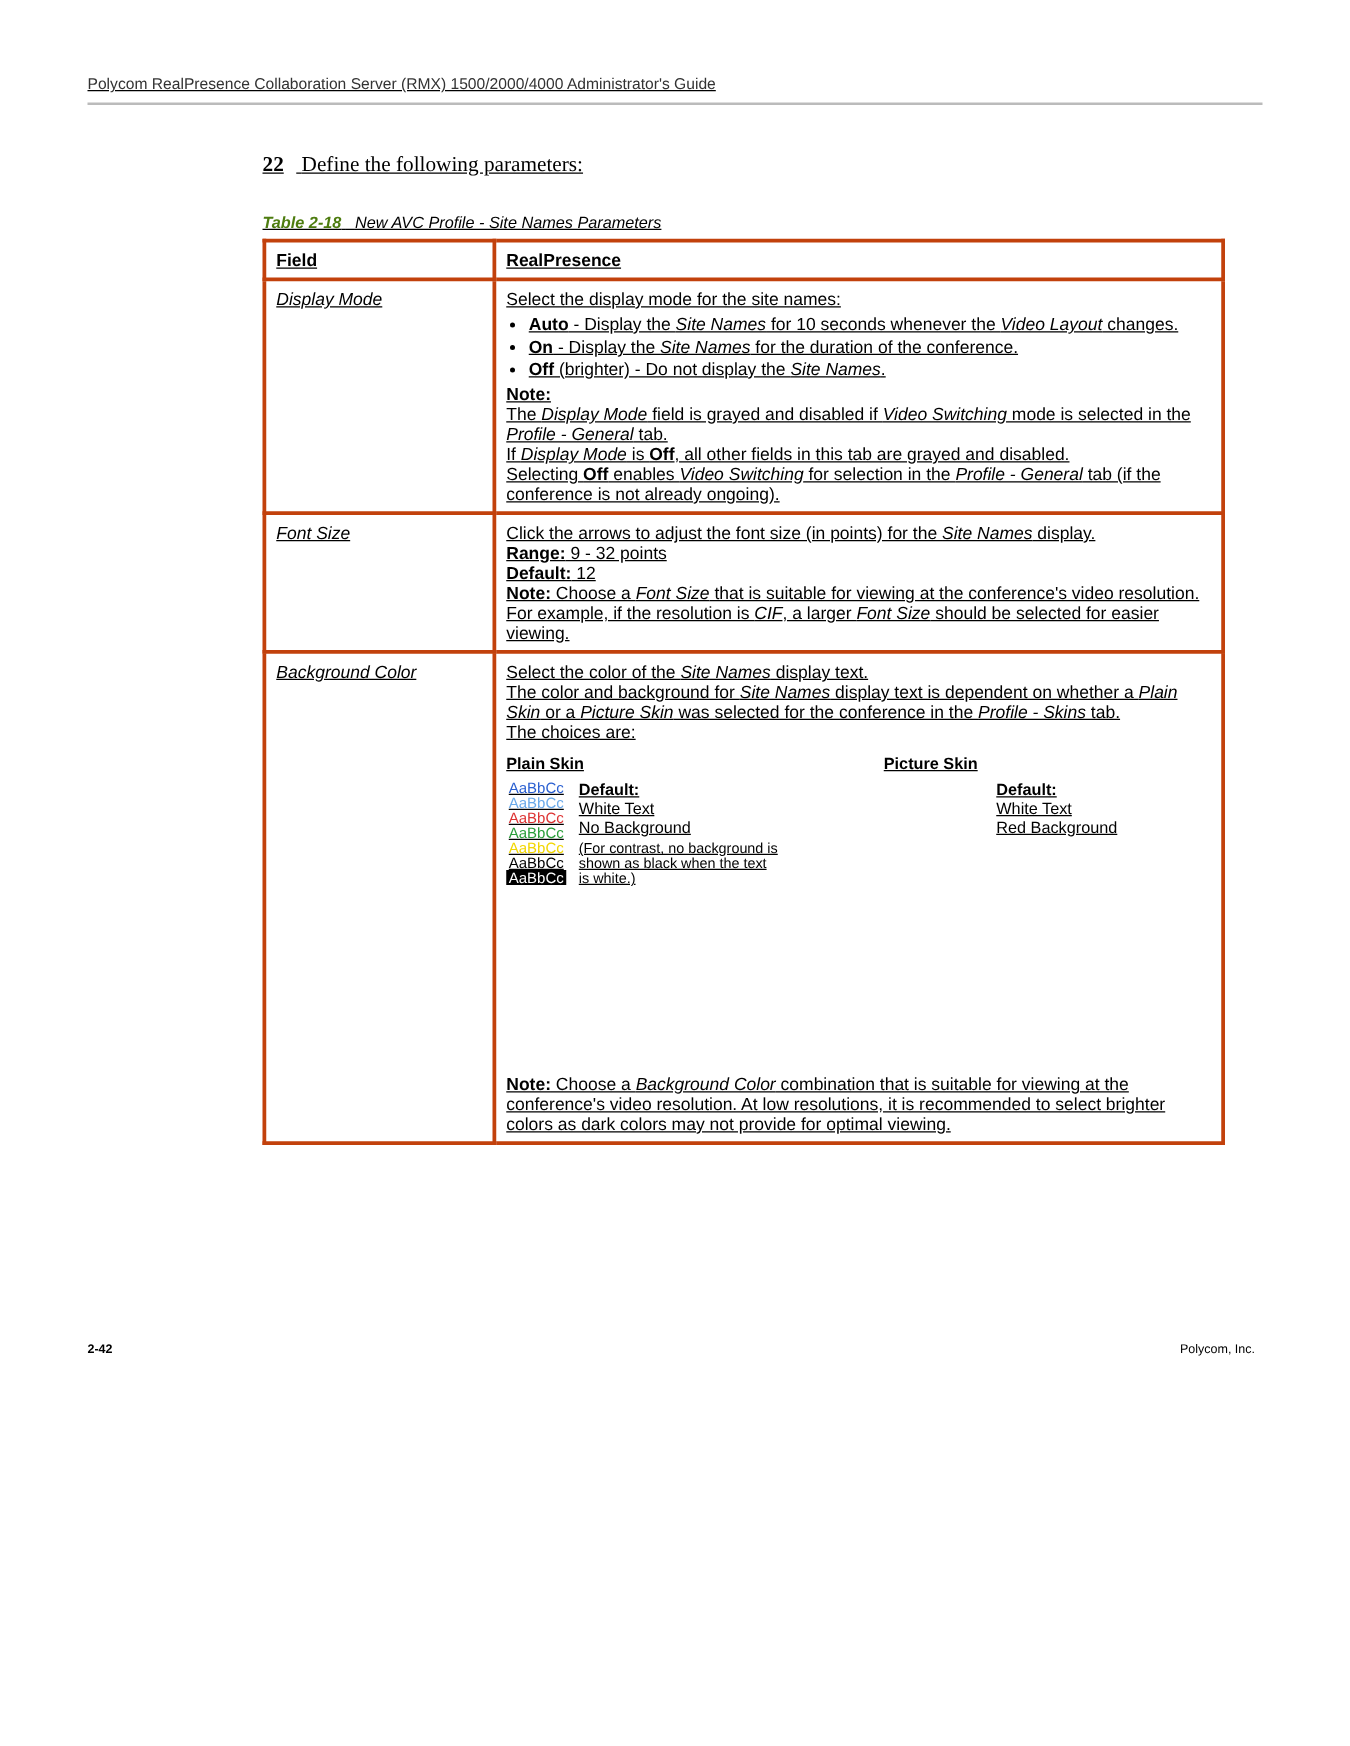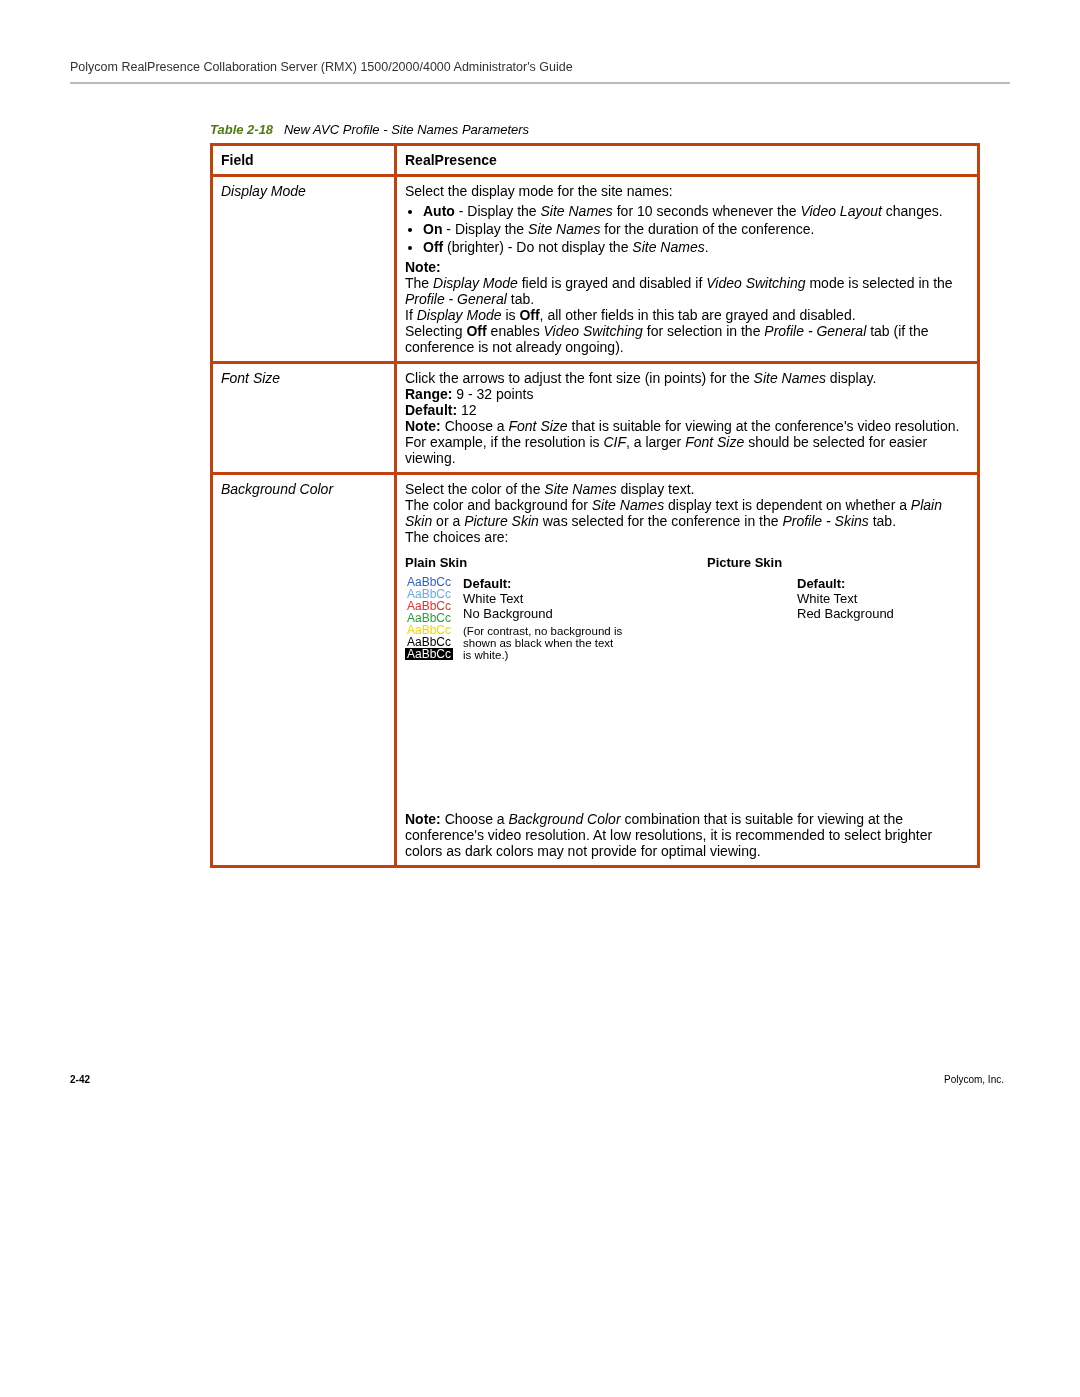--- a/index.html
+++ b/index.html
@@ -9,20 +9,21 @@
     font-size: 14px;
     color: #000;
     background: #fff;
   }
   .page {
     width: 1080px;
     height: 1125px;
     position: relative;
     box-sizing: border-box;
     padding: 60px 70px 40px 70px;
+    text-decoration: underline;
   }
   .header-line {
     font-size: 12.5px;
     color: #333;
     padding-bottom: 8px;
   }
   .rule {
     border-top: 2px solid #bbb;
     margin-bottom: 38px;
   }
@@ -131,20 +132,24 @@
   .footer .pg { font-weight: bold; }
 </style>
 </head>
 <body>
 
 <div class="page">
 
   <div class="header-line">Polycom RealPresence Collaboration Server (RMX) 1500/2000/4000 Administrator's Guide</div>
   <div class="rule"></div>
 
+  <div class="step-line">
+    <span class="step-num">22</span>
+    <span>Define the following parameters:</span>
+  </div>
 
   <div class="table-caption">
     <span class="cap-label">Table 2-18</span>
     <span class="cap-title">&nbsp;&nbsp;<span>New AVC Profile - Site Names Parameters</span></span>
   </div>
 
   <table class="param">
     <thead>
       <tr>
         <th>Field</th>

